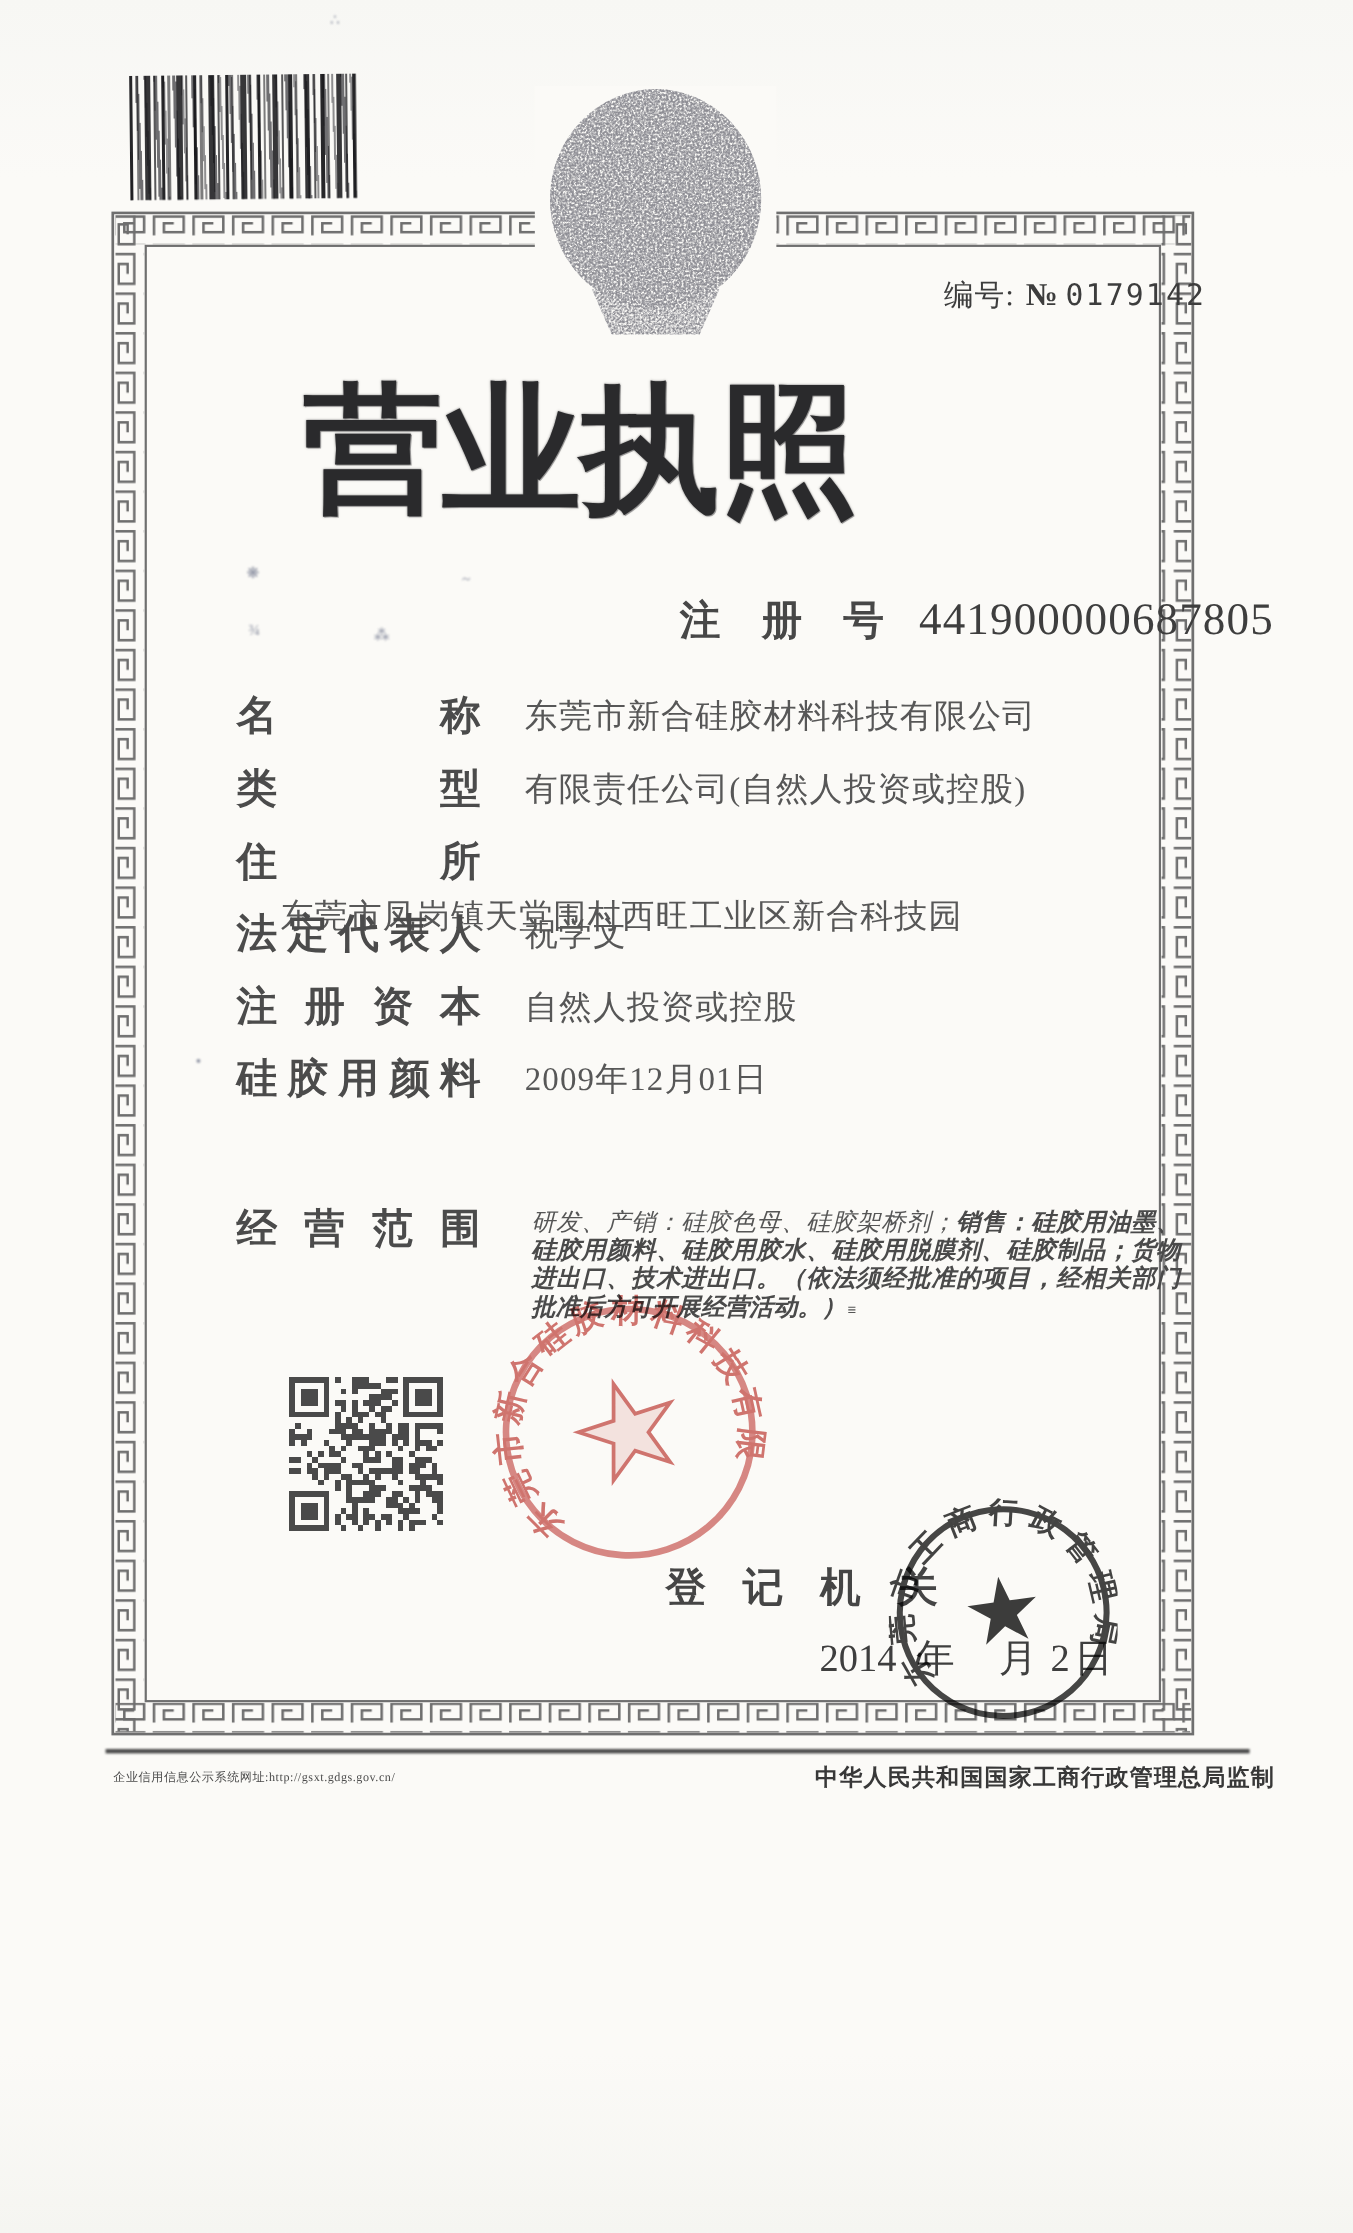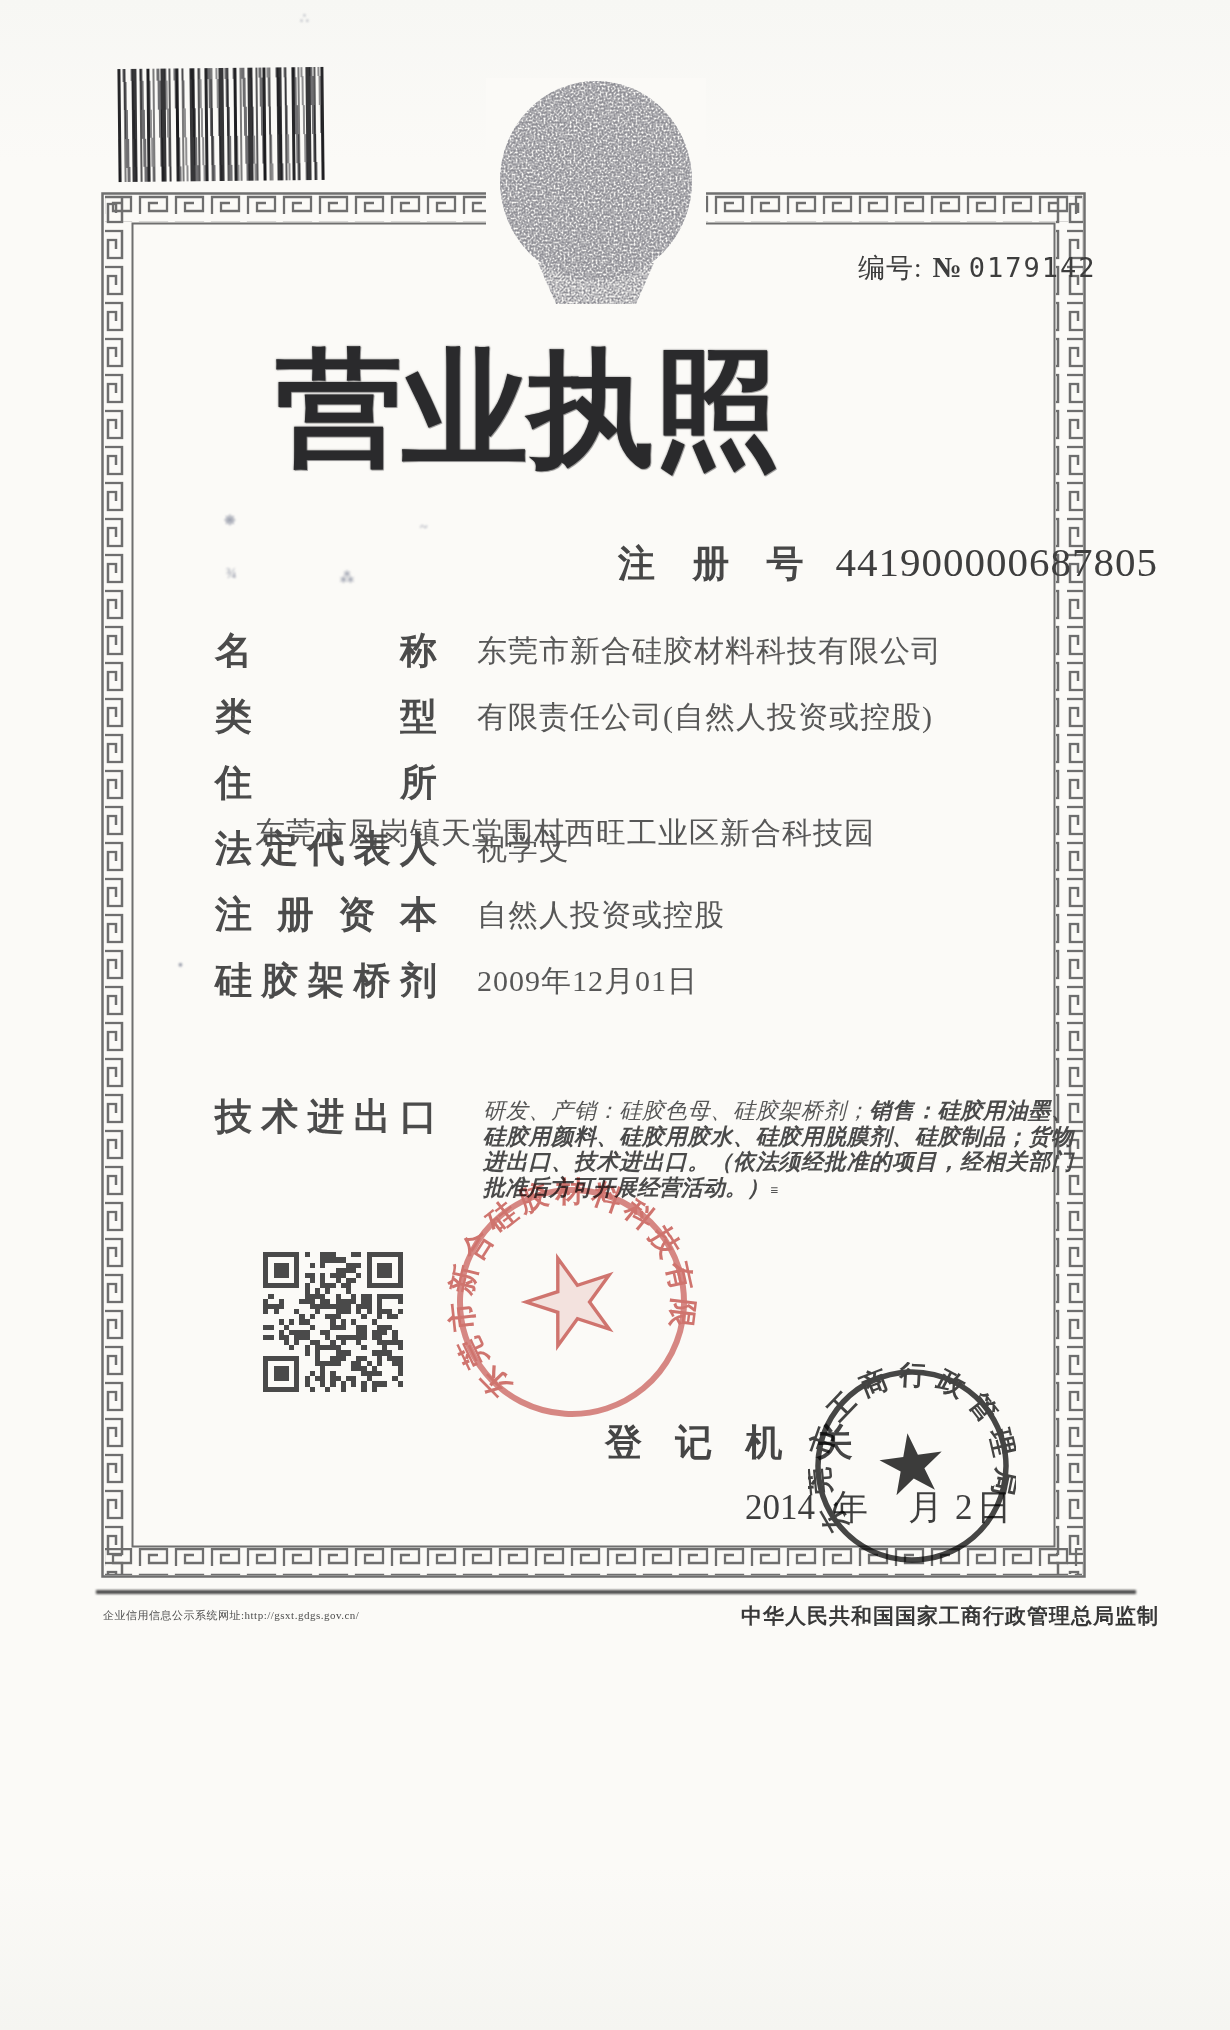--- a/index.html
+++ b/index.html
@@ -155,24 +155,24 @@
   <div class="frow" style="top:758px">
     <span class="flabel">住所</span><span class="fvalue">东莞市凤岗镇天堂围村西旺工业区新合科技园</span>
   </div>
   <div class="frow" style="top:824px">
     <span class="flabel">法定代表人</span><span class="fvalue">祝学文</span>
   </div>
   <div class="frow" style="top:890px">
     <span class="flabel">注册资本</span><span class="fvalue">自然人投资或控股</span>
   </div>
   <div class="frow" style="top:956px">
-    <span class="flabel">硅胶架桥剂</span><span class="fvalue">2009年12月01日</span>
+    <span class="flabel">硅胶用颜料</span><span class="fvalue">2009年12月01日</span>
   </div>
   <div class="frow" style="top:1092px">
-    <span class="flabel">技术进出口</span><span class="scopeblock"><span>研发、产销：硅胶色母、硅胶架桥剂；</span><span class="bolder">销售：硅胶用油墨、硅胶用颜料、硅胶用胶水、硅胶用脱膜剂、硅胶制品；货物进出口、技术进出口。（依法须经批准的项目，经相关部门批准后方可开展经营活动。）</span><span class="scopemark"> ≡</span></span>
+    <span class="flabel">经营范围</span><span class="scopeblock"><span>研发、产销：硅胶色母、硅胶架桥剂；</span><span class="bolder">销售：硅胶用油墨、硅胶用颜料、硅胶用胶水、硅胶用脱膜剂、硅胶制品；货物进出口、技术进出口。（依法须经批准的项目，经相关部门批准后方可开展经营活动。）</span><span class="scopemark"> ≡</span></span>
   </div>
 
   <svg id="qr" class="qr" viewBox="0 0 29 29" shape-rendering="crispEdges">
       <rect x="9" y="1" width="1" height="1" fill="#4a4a4a"></rect>
       <rect x="12" y="1" width="1" height="1" fill="#4a4a4a"></rect>
       <rect x="13" y="1" width="1" height="1" fill="#4a4a4a"></rect>
       <rect x="14" y="1" width="1" height="1" fill="#4a4a4a"></rect>
       <rect x="18" y="1" width="1" height="1" fill="#4a4a4a"></rect>
       <rect x="19" y="1" width="1" height="1" fill="#4a4a4a"></rect>
       <rect x="12" y="2" width="1" height="1" fill="#4a4a4a"></rect>

